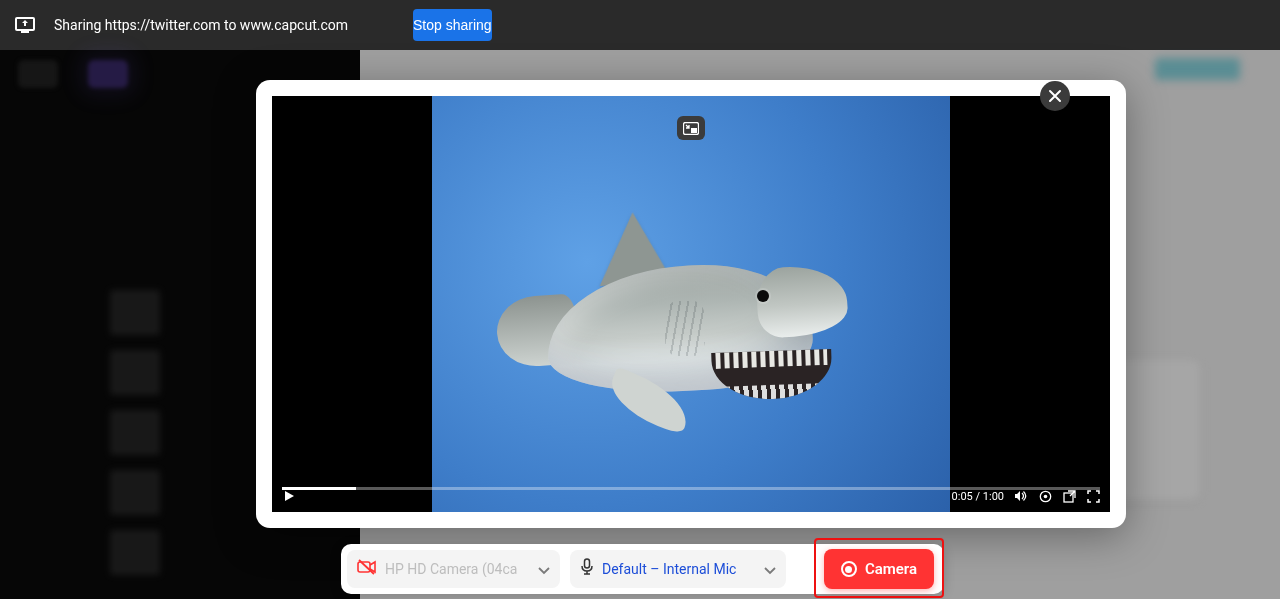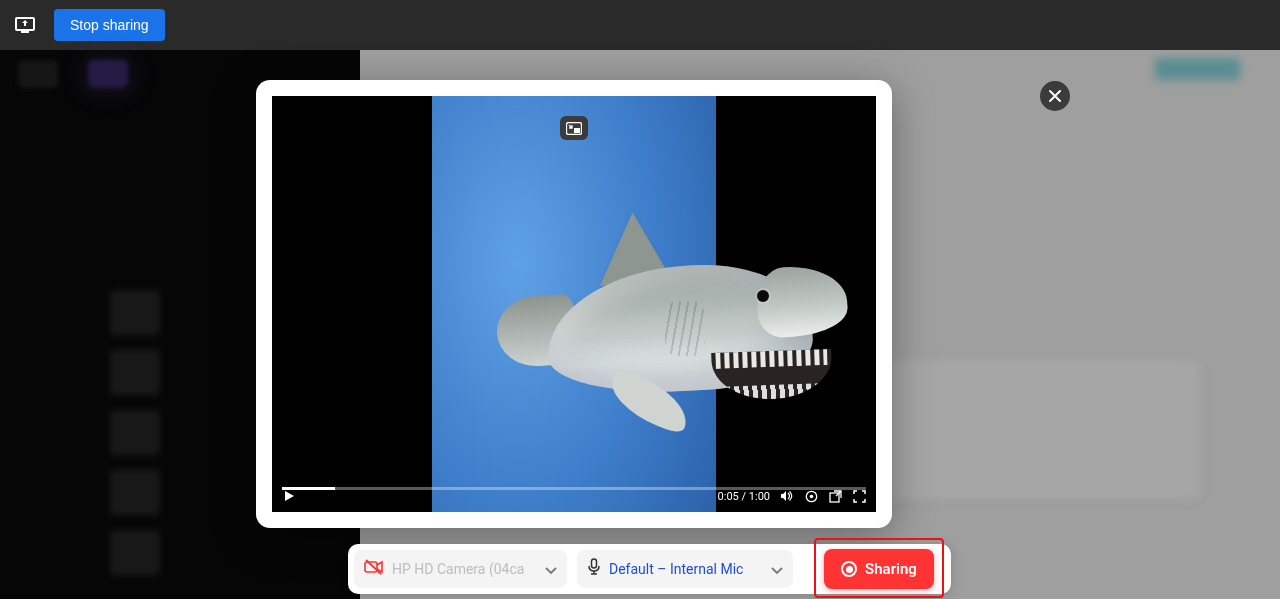--- a/index.html
+++ b/index.html
@@ -27,26 +27,27 @@
       display: flex;
       align-items: center;
       justify-content: center;
     }
     .share-text {
       color: #fff;
       font-size: 14px;
       margin-right: 15px;
     }
     .btn {
-      padding: 8px 16px;
+      padding: 8px 0;
       border-radius: 4px;
       font-size: 14px;
       font-weight: 500;
       cursor: pointer;
       border: none;
+      margin-left: 32px;
     }
     .btn-primary { background: #1a73e8; color: #fff; }
     .btn-secondary { background: #5a5a5a; color: #fff; }
     .backdrop-left {
       position: absolute;
       top: 50px;
       left: 0;
       width: 360px;
       height: 549px;
       background: #0a0a0a;
@@ -112,21 +113,21 @@
       left: 0;
       right: 0;
       bottom: 0;
       background: rgba(0,0,0,0.35);
     }
 
     .modal {
       position: absolute;
       top: 80px;
       left: 256px;
-      width: 636px;
+      width: 870px;
       height: 448px;
       background: #fff;
       border-radius: 14px;
       padding: 16px;
       box-shadow: 0 8px 40px rgba(0,0,0,.35);
     }
 
     .video-frame {
       width: 100%;
       height: 416px;
@@ -303,21 +304,20 @@
       left: 341px;
       width: 603px;
       height: 50px;
       background: #fff;
       border-radius: 10px;
       display: flex;
       align-items: center;
       padding: 0 6px;
       gap: 10px;
       box-shadow: 0 2px 12px rgba(0,0,0,.18);
-      margin-left: 7px;
     }
     .dev-select {
       display: flex;
       align-items: center;
       height: 38px;
       border-radius: 8px;
       padding: 0 10px;
       gap: 8px;
       background: #f4f4f4;
       flex-shrink:0;
@@ -379,20 +379,21 @@
 
 <div class="share-bar">
   <span class="share-icon">
     <svg width="20" height="16" viewBox="0 0 20 16">
         <rect x="0" y="0" width="20" height="14" rx="2" fill="#fff"></rect>
         <rect x="2" y="2" width="16" height="10" fill="#2a2a2a"></rect>
         <rect x="6" y="14" width="8" height="2" fill="#fff"></rect>
         <path d="M10 3 L13 6 L11 6 L11 9 L9 9 L9 6 L7 6 Z" fill="#fff"></path>
       </svg>
   </span>
+  <span class="share-text">Sharing https://twitter.com to www.capcut.com</span>
   <button class="btn btn-primary">Stop sharing</button>
 </div>
 
 <div class="backdrop-right"></div>
 <div class="backdrop-left"></div>
 <div class="overlay"></div>
 
 <div class="modal">
   <div class="video-frame">
     <div class="video-content">
@@ -491,14 +492,14 @@
           <path d="M1 1 L6 6 L11 1" stroke="currentColor" stroke-width="1.8" fill="none"></path>
         </svg>
     </span>
   </div>
 </div>
 
 <div class="highlight-box"></div>
 
 <div class="record-btn">
   <span class="rec-dot"></span>
-  <span>Sharing</span>
+  <span>Camera</span>
 </div>
 
 </body></html>

